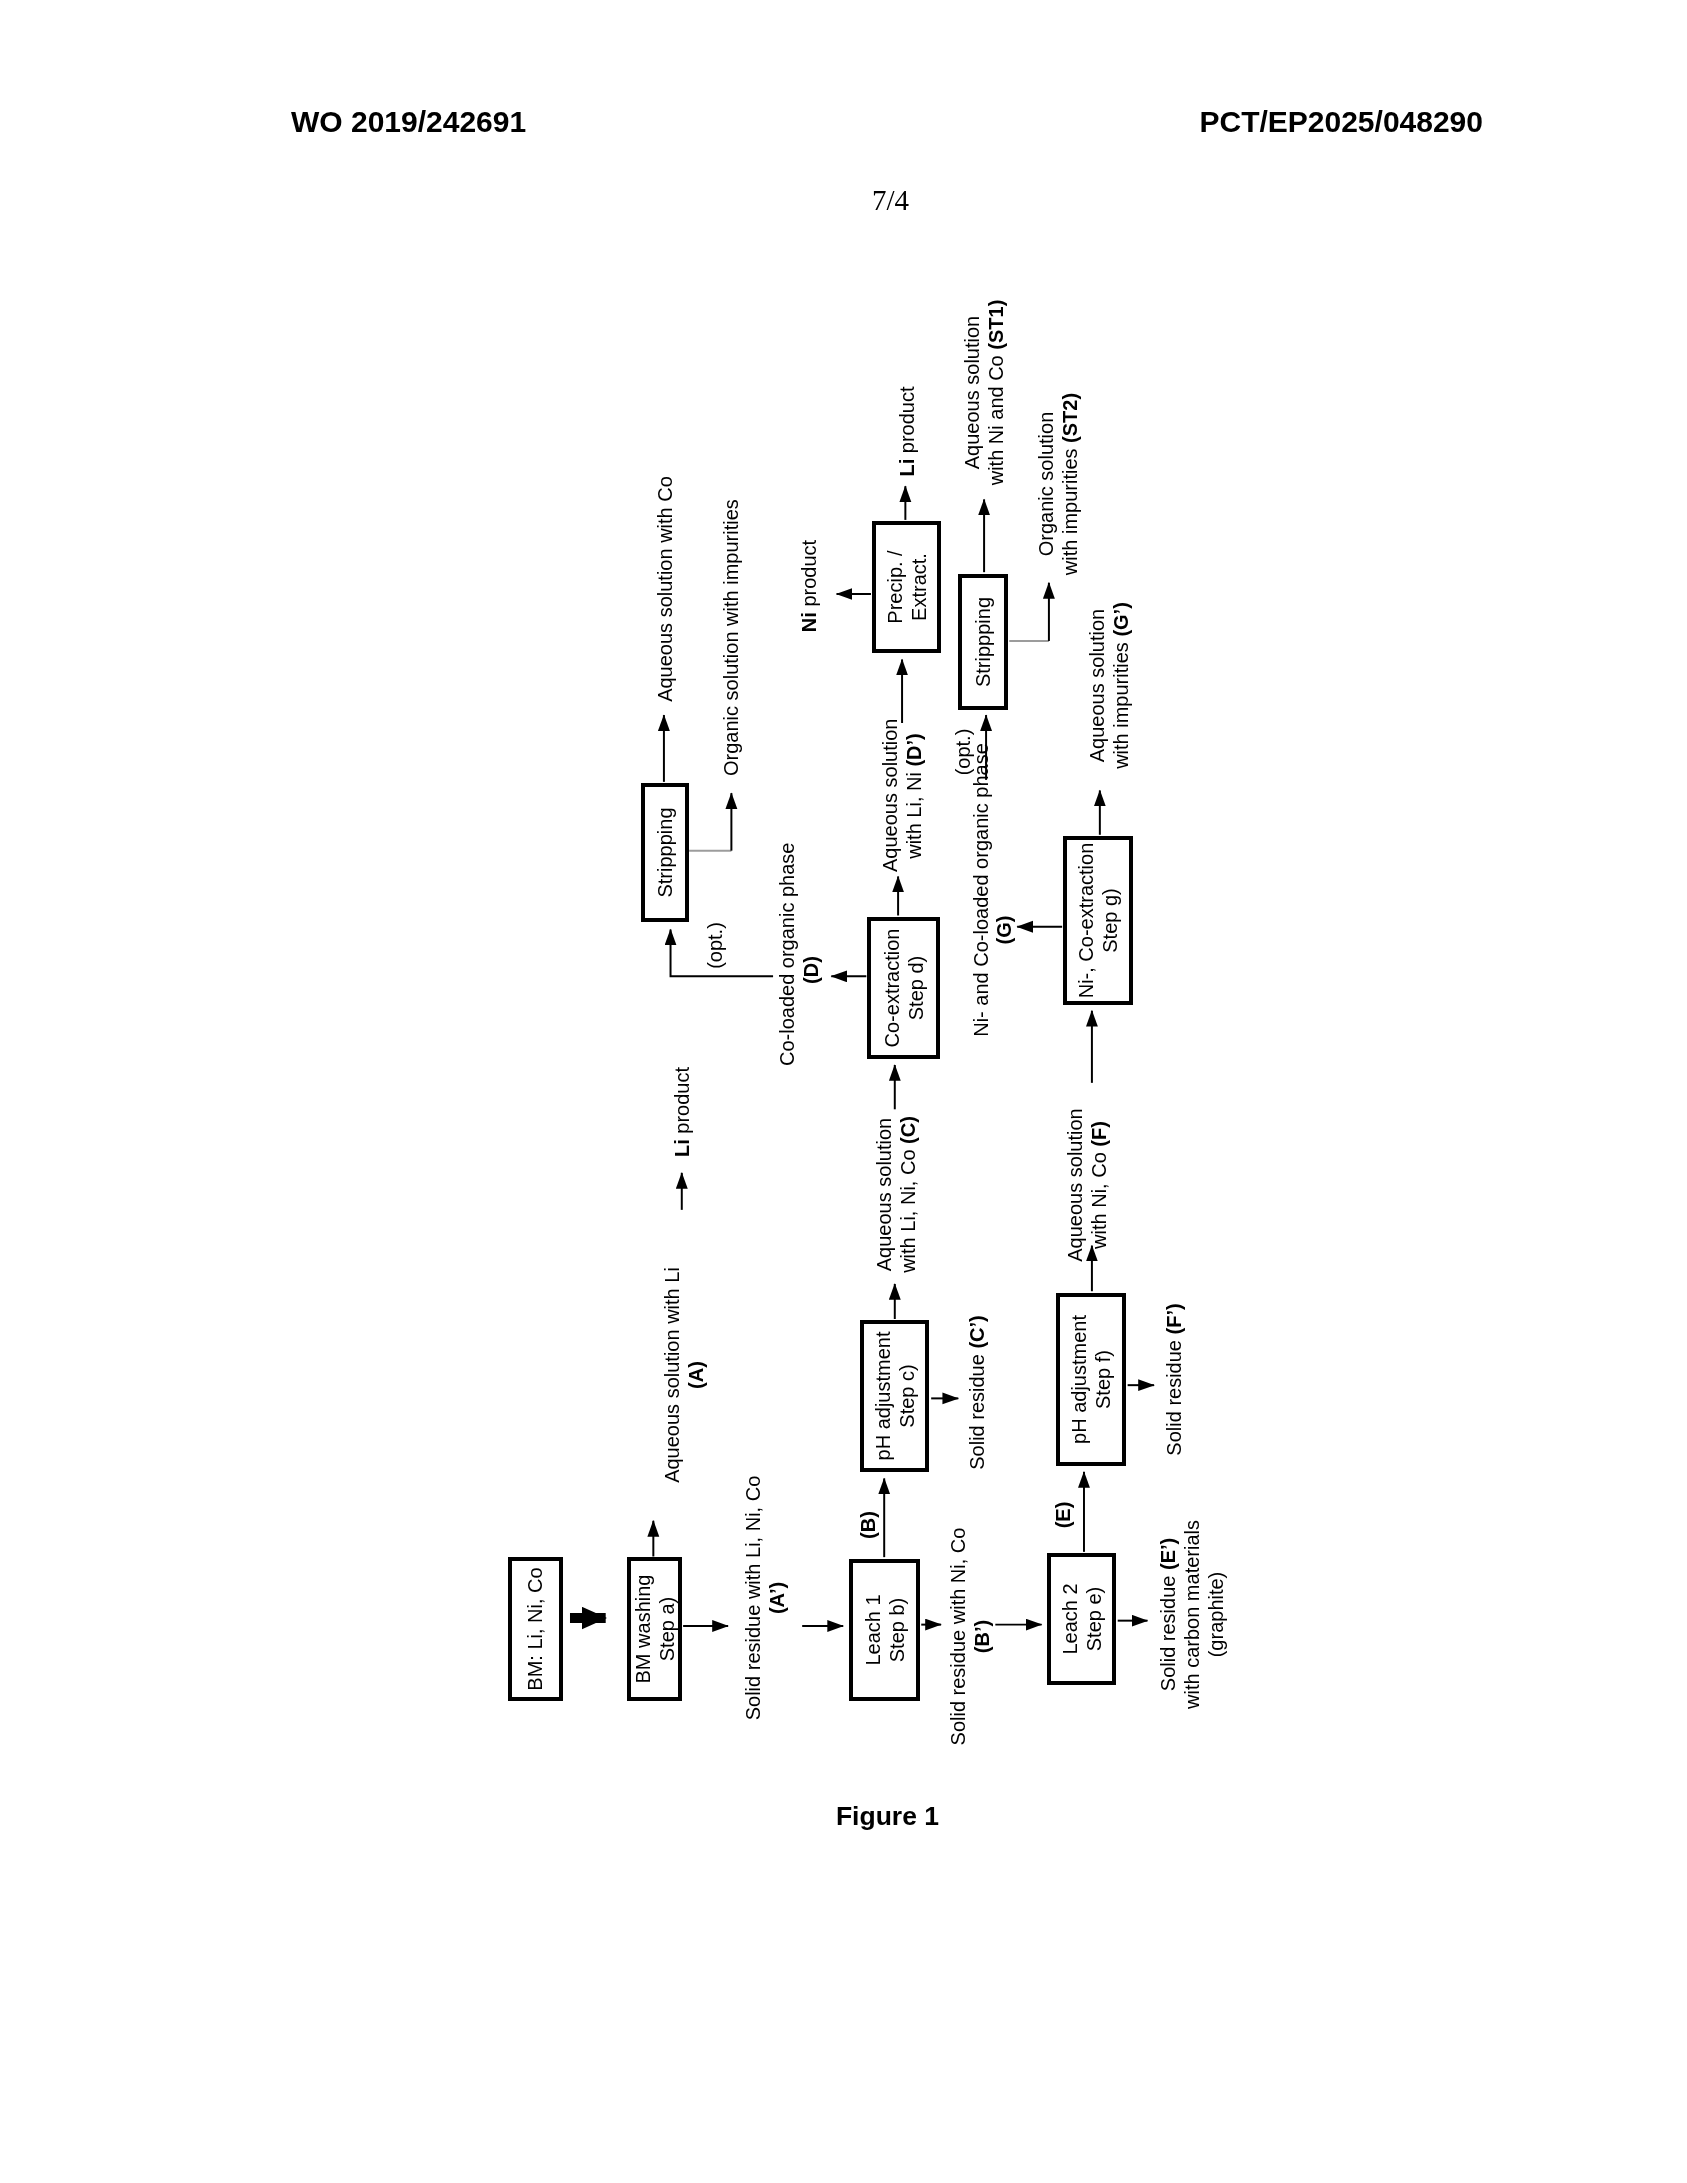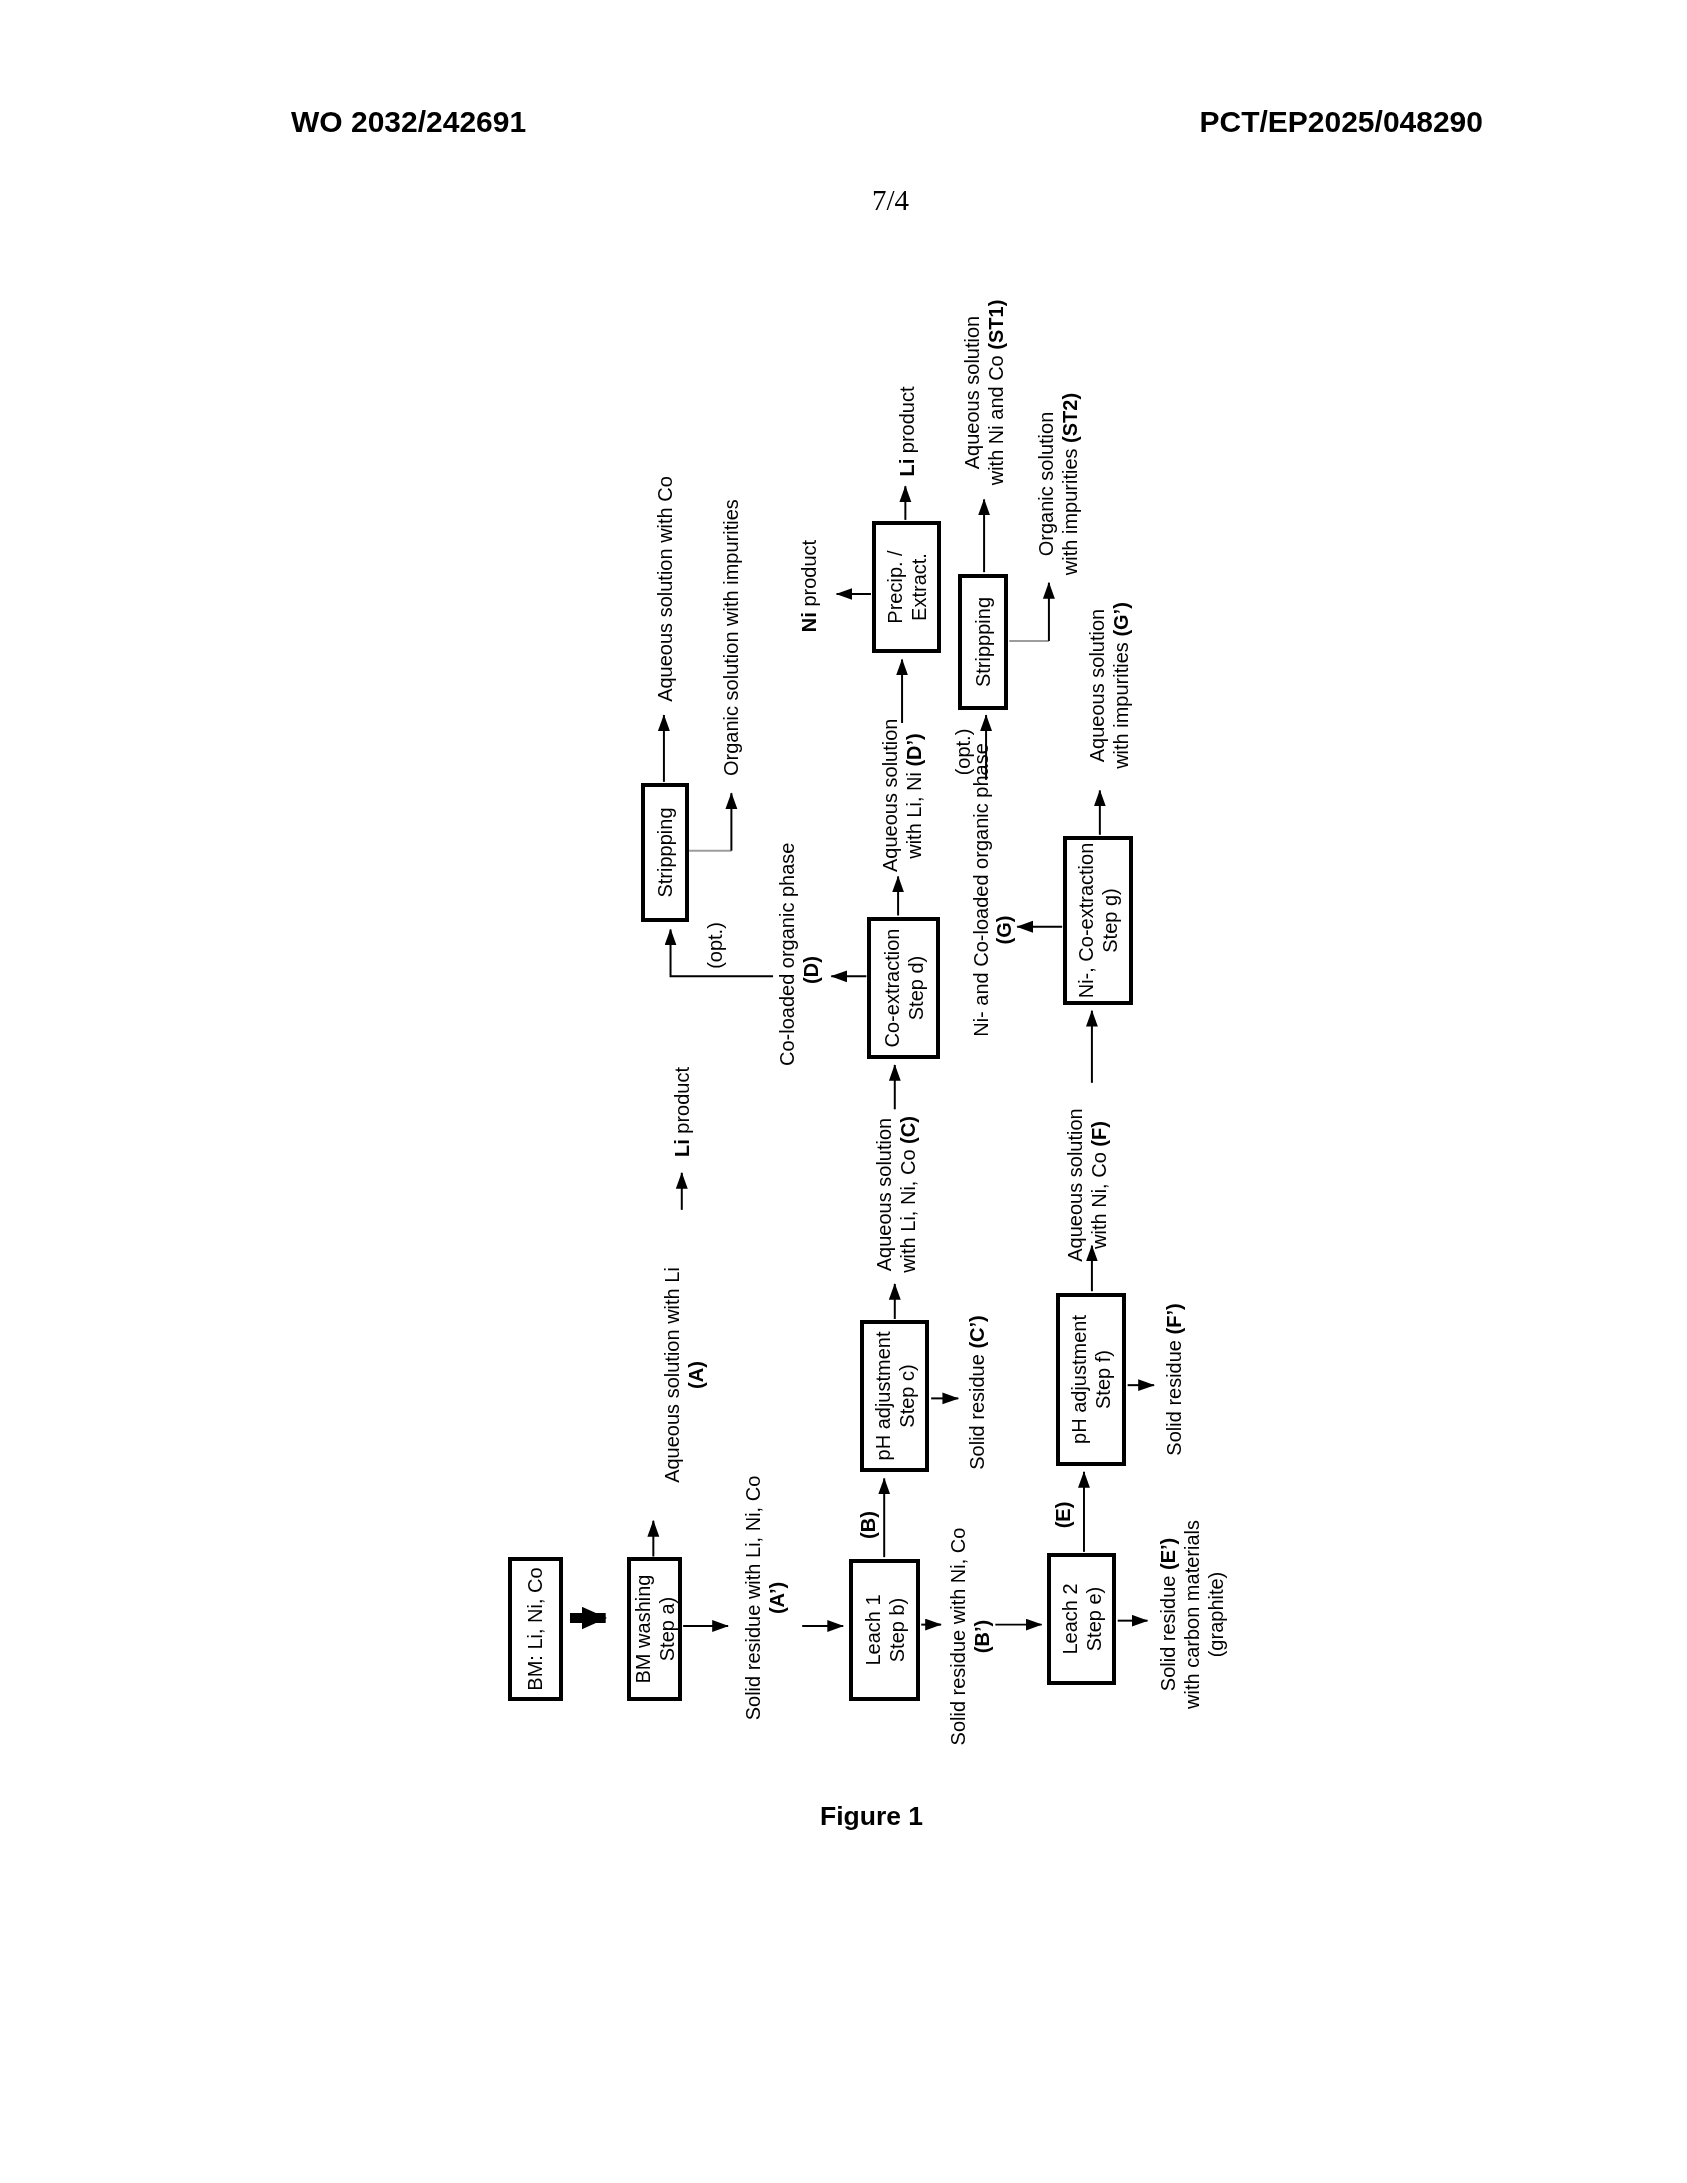--- a/index.html
+++ b/index.html
@@ -21,21 +21,21 @@
   .lbl b,.pbox b{font-weight:bold;}
   .ln{stroke:#000;stroke-width:3;fill:none;}
   .lngrey{stroke:#9c9c9c;stroke-width:3;fill:none;}
   .thick{stroke:#000;stroke-width:15;fill:none;}
 </style>
 </head>
 <body>
 
 <div id="page">
 
-  <div class="hdr" style="left:291px;top:105px;">WO 2032/242691</div>
+  <div class="hdr" style="left:291px;top:105px;">WO 2019/242691</div>
   <div class="hdr" style="right:204px;top:105px;">PCT/EP2025/048290</div>
   <div id="pageno" style="left:872px;top:184px;">7/4</div>
 
   <div id="fig">
 
     <svg width="1495" height="728" viewBox="0 0 2260 1100">
       <defs>
         <marker id="ah" markerUnits="userSpaceOnUse" markerWidth="28" markerHeight="22" refX="24" refY="9" orient="auto">
             <path d="M0,0 L25,9 L0,18 z" fill="#000"></path>
           </marker>
@@ -198,15 +198,15 @@
     <div class="lbl" style="left:969px;top:582px;width:185px;">
       <div>Aqueous solution</div>
       <div><span>with impurities </span><b>(G’)</b></div>
     </div>
     <div class="lbl" style="left:967px;top:448px;width:56px;">
       <div>(opt.)</div>
     </div>
 
   </div>
 
-  <div id="figcap" style="left:820px;top:1801px;width:119px;text-align:left;">Figure 1</div>
+  <div id="figcap" style="left:820px;top:1801px;width:119px;text-align:right;">Figure 1</div>
 </div>
 
 
 </body></html>

